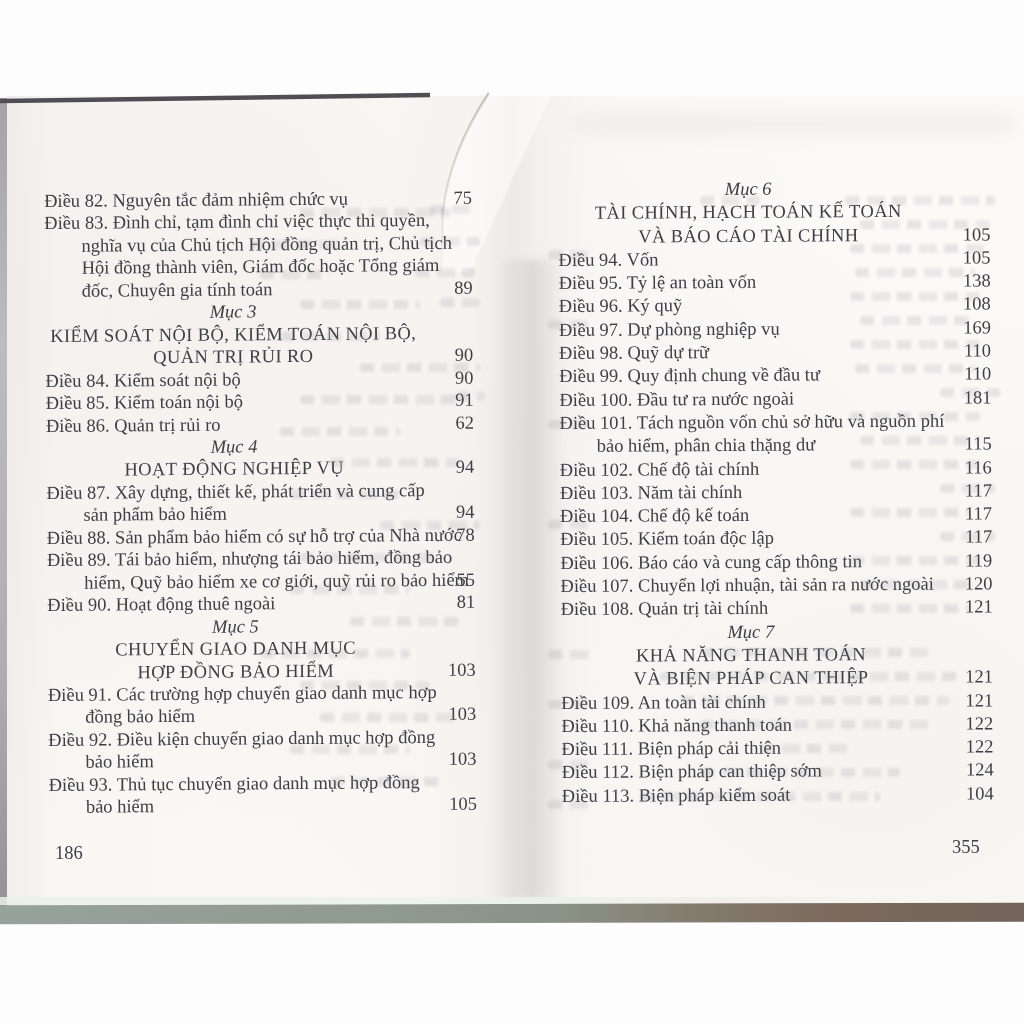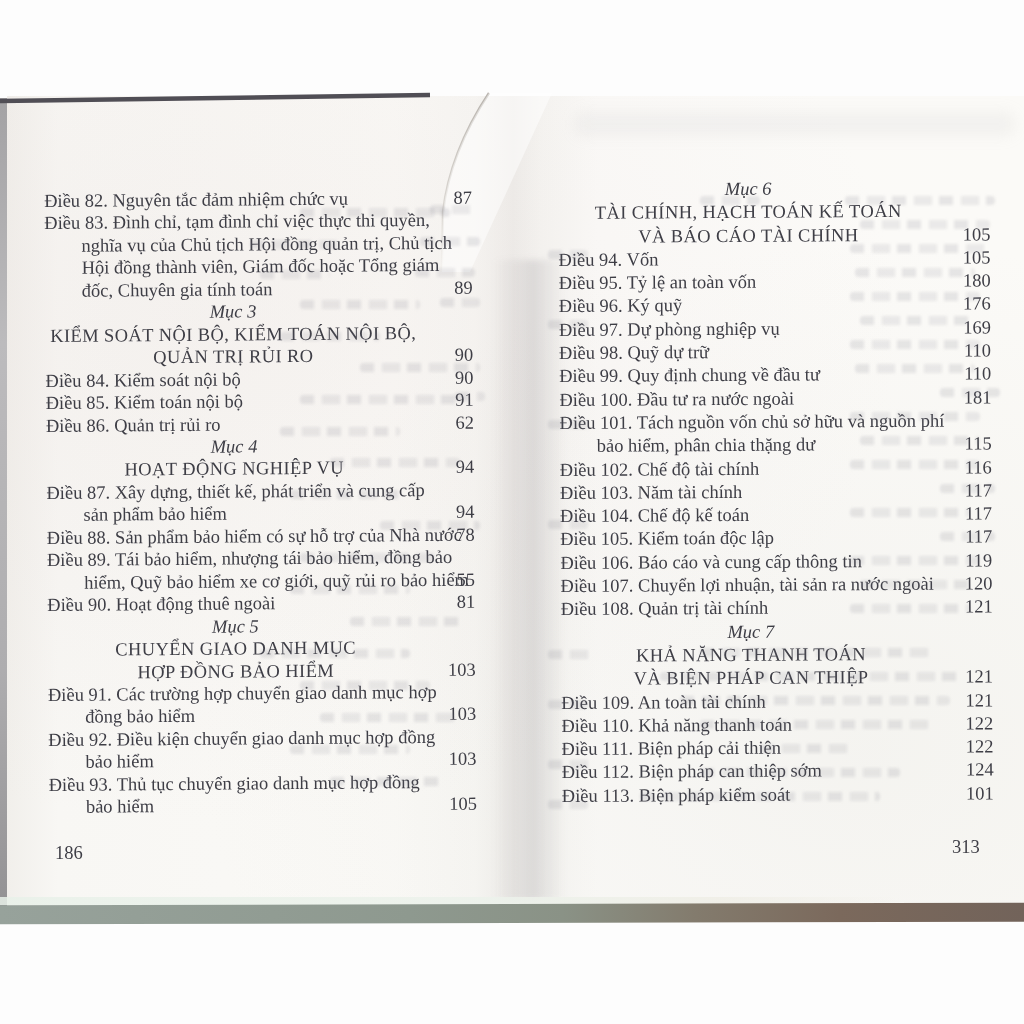--- a/index.html
+++ b/index.html
@@ -83,21 +83,21 @@
     </linearGradient>
   </defs>
   <path d="M0,101 L430,95" stroke="#504e55" stroke-width="4.6" fill="none"></path>
   <path d="M489,93 Q450,152 443,212 L442,272" stroke="url(#curlfade)" stroke-width="2.4" fill="none"></path>
   <path d="M489,93 Q450,152 443,212 L442,272 L470,272 L552,93 Z" fill="#ffffff" opacity="0.5"></path>
 </svg>
 
 <div id="left-col" class="page-col">
     <div class="row entry">
       <span class="txt">Điều 82. Nguyên tắc đảm nhiệm chức vụ</span>
-      <span class="num">87</span>
+      <span class="num">75</span>
     </div>
     <div class="row entry">
       <span class="txt">Điều 83. Đình chỉ, tạm đình chỉ việc thực thi quyền,</span>
       <span class="num"></span>
     </div>
     <div class="row cont">
       <span class="txt">nghĩa vụ của Chủ tịch Hội đồng quản trị, Chủ tịch</span>
       <span class="num"></span>
     </div>
     <div class="row cont">
@@ -213,25 +213,25 @@
     <div class="row heading">
       <span class="txt">VÀ BÁO CÁO TÀI CHÍNH</span>
       <span class="num">105</span>
     </div>
     <div class="row entry">
       <span class="txt">Điều 94. Vốn</span>
       <span class="num">105</span>
     </div>
     <div class="row entry">
       <span class="txt">Điều 95. Tỷ lệ an toàn vốn</span>
-      <span class="num">180</span>
+      <span class="num">138</span>
     </div>
     <div class="row entry">
       <span class="txt">Điều 96. Ký quỹ</span>
-      <span class="num">176</span>
+      <span class="num">108</span>
     </div>
     <div class="row entry">
       <span class="txt">Điều 97. Dự phòng nghiệp vụ</span>
       <span class="num">169</span>
     </div>
     <div class="row entry">
       <span class="txt">Điều 98. Quỹ dự trữ</span>
       <span class="num">110</span>
     </div>
     <div class="row entry">
@@ -301,26 +301,26 @@
     <div class="row entry">
       <span class="txt">Điều 111. Biện pháp cải thiện</span>
       <span class="num">122</span>
     </div>
     <div class="row entry">
       <span class="txt">Điều 112. Biện pháp can thiệp sớm</span>
       <span class="num">124</span>
     </div>
     <div class="row entry">
       <span class="txt">Điều 113. Biện pháp kiểm soát</span>
-      <span class="num">101</span>
+      <span class="num">104</span>
     </div>
   </div>
 
 <span id="footer-left" class="footer-num">186</span>
-<span id="footer-right" class="footer-num">313</span>
+<span id="footer-right" class="footer-num">355</span>
 
 <div class="edge-bottom-hl"></div>
 <div class="edge-bottom"></div>
 
 <div class="ghost" style="left: 300px; top: 208px; width: 150px;"></div>
 <div class="ghost" style="left: 430px; top: 205px; width: 45px;"></div>
 <div class="ghost" style="left: 250px; top: 240px; width: 90px;"></div>
 <div class="ghost" style="left: 420px; top: 237px; width: 60px;"></div>
 <div class="ghost" style="left: 260px; top: 270px; width: 70px;"></div>
 <div class="ghost" style="left: 415px; top: 268px; width: 60px;"></div>

